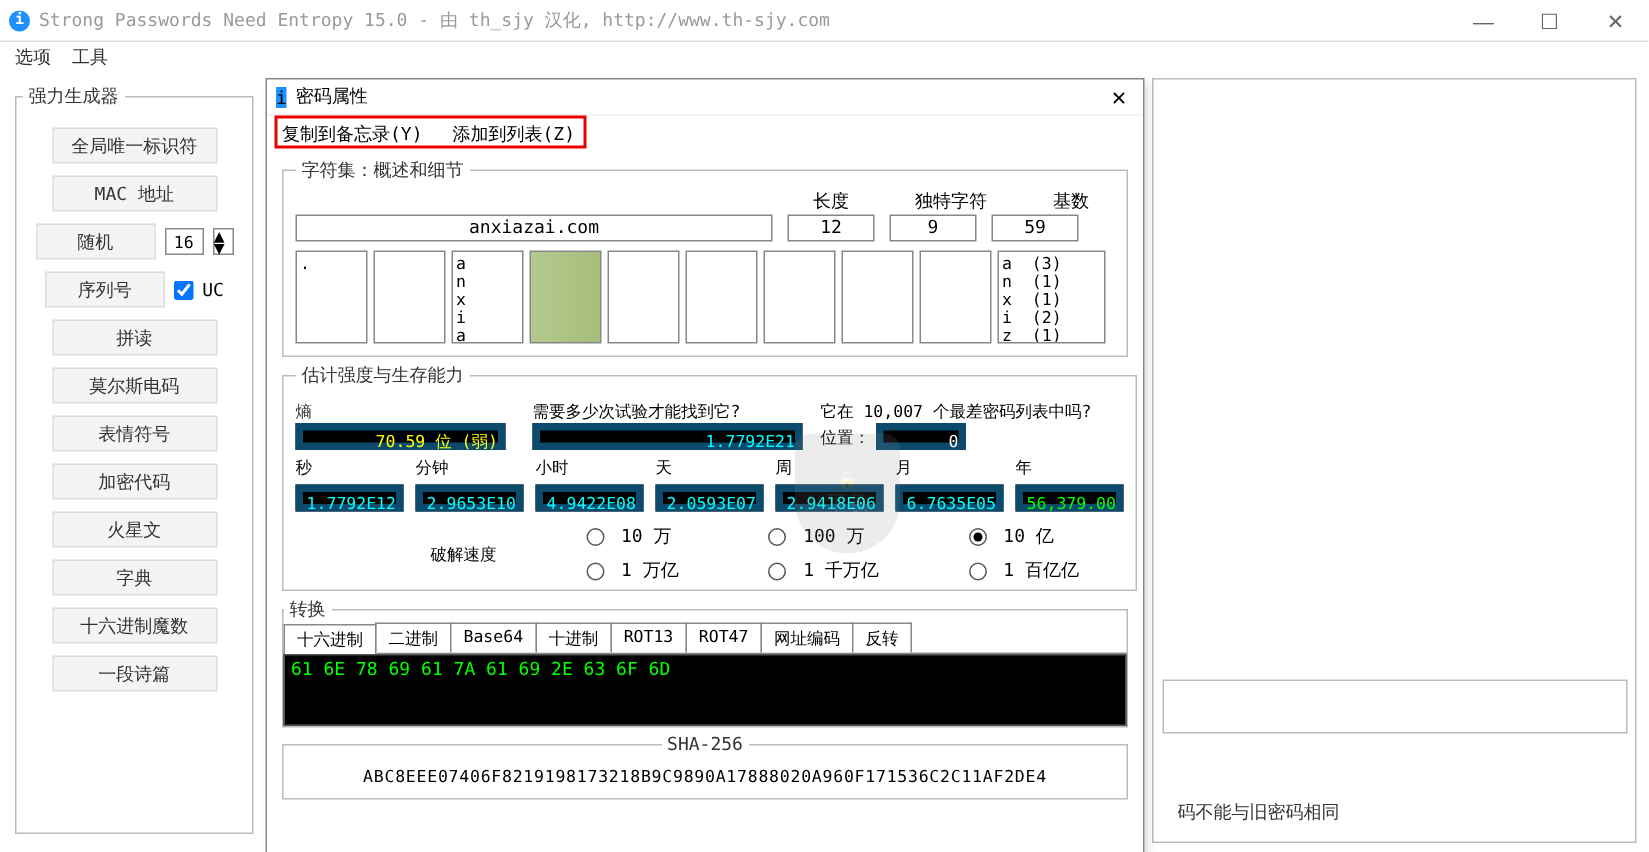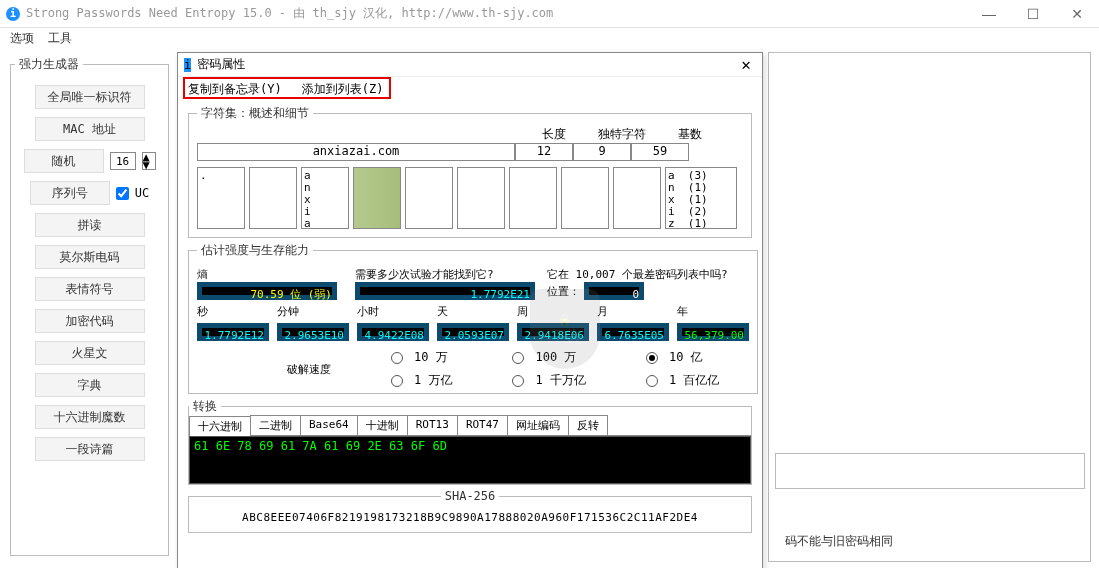--- a/index.html
+++ b/index.html
@@ -22,24 +22,24 @@
 .rightpanel { position: absolute; left: 768px; top: 4px; width: 323px; height: 510px; border: 1px solid #bbb; }
 .rightpanel .inner { position: absolute; left: 6px; top: 400px; width: 310px; height: 36px; border: 1px solid #bbb; display: flex; align-items: center; justify-content: center; }
 .rightmsg { position: absolute; left: 16px; top: 480px; color: #333; }
 .dialog { position: absolute; left: 177px; top: 4px; width: 586px; height: 545px; border: 1px solid #888; background: #fff; box-shadow: 2px 2px 6px rgba(0,0,0,0.15); z-index: 10; display: flex; flex-direction: column; }
 .dlg-title { height: 24px; display: flex; align-items: center; padding-left: 6px; gap: 6px; border-bottom: 1px solid #eee; }
 .dlg-x { position: absolute; right: 6px; top: 2px; font-size: 16px; width: 20px; height: 20px; text-align: center; }
 .dlg-menu { height: 20px; display: flex; align-items: center; gap: 20px; padding-left: 10px; margin-top: 2px; position: relative; }
 .red-box { position: absolute; left: 5px; top: -2px; width: 208px; height: 22px; border: 2px solid #e80000; pointer-events: none; }
 .dlg-body { flex: 1; overflow: hidden; padding: 2px 6px; }
 .fs-charset { padding: 4px 8px 8px 8px; }
-.cs-top { display: flex; align-items: center; }
+.cs-top { display: flex; gap: 10px; align-items: center; }
 .cs-pwd { width: 318px; height: 18px; border: 1px solid #888; text-align: center; font-family: monospace; }
 .cs-small { width: 58px; height: 18px; border: 1px solid #888; text-align: center; font-family: monospace; }
-.cs-labels { display: flex; gap: 10px; margin-left: 328px; font-size: 11px; }
+.cs-labels { display: flex; gap: 22px; margin-left: 328px; font-size: 11px; }
 .cs-labels span { width: 58px; text-align: center; }
 .cs-boxes { display: flex; gap: 4px; margin-top: 6px; height: 62px; }
 .box { width: 48px; border: 1px solid #888; font-family: monospace; font-size: 11px; padding: 2px; overflow: hidden; line-height: 12px; }
 .box.green { background: linear-gradient(to right, #b5c98e, #a6bd7b); }
 .box.wide { width: 72px; }
 .fs-strength { padding: 4px 8px; }
 .row { display: flex; gap: 8px; margin: 4px 0; }
 .lbl { font-size: 11px; color: #333; width: 66px; }
 .disp { height: 18px; border: 5px solid #0c4a6e; background: #000; color: #ff0; text-align: right; font-family: monospace; font-size: 11px; line-height: 16px; flex: 0 0 auto; }
 .disp.full { width: 140px; }

